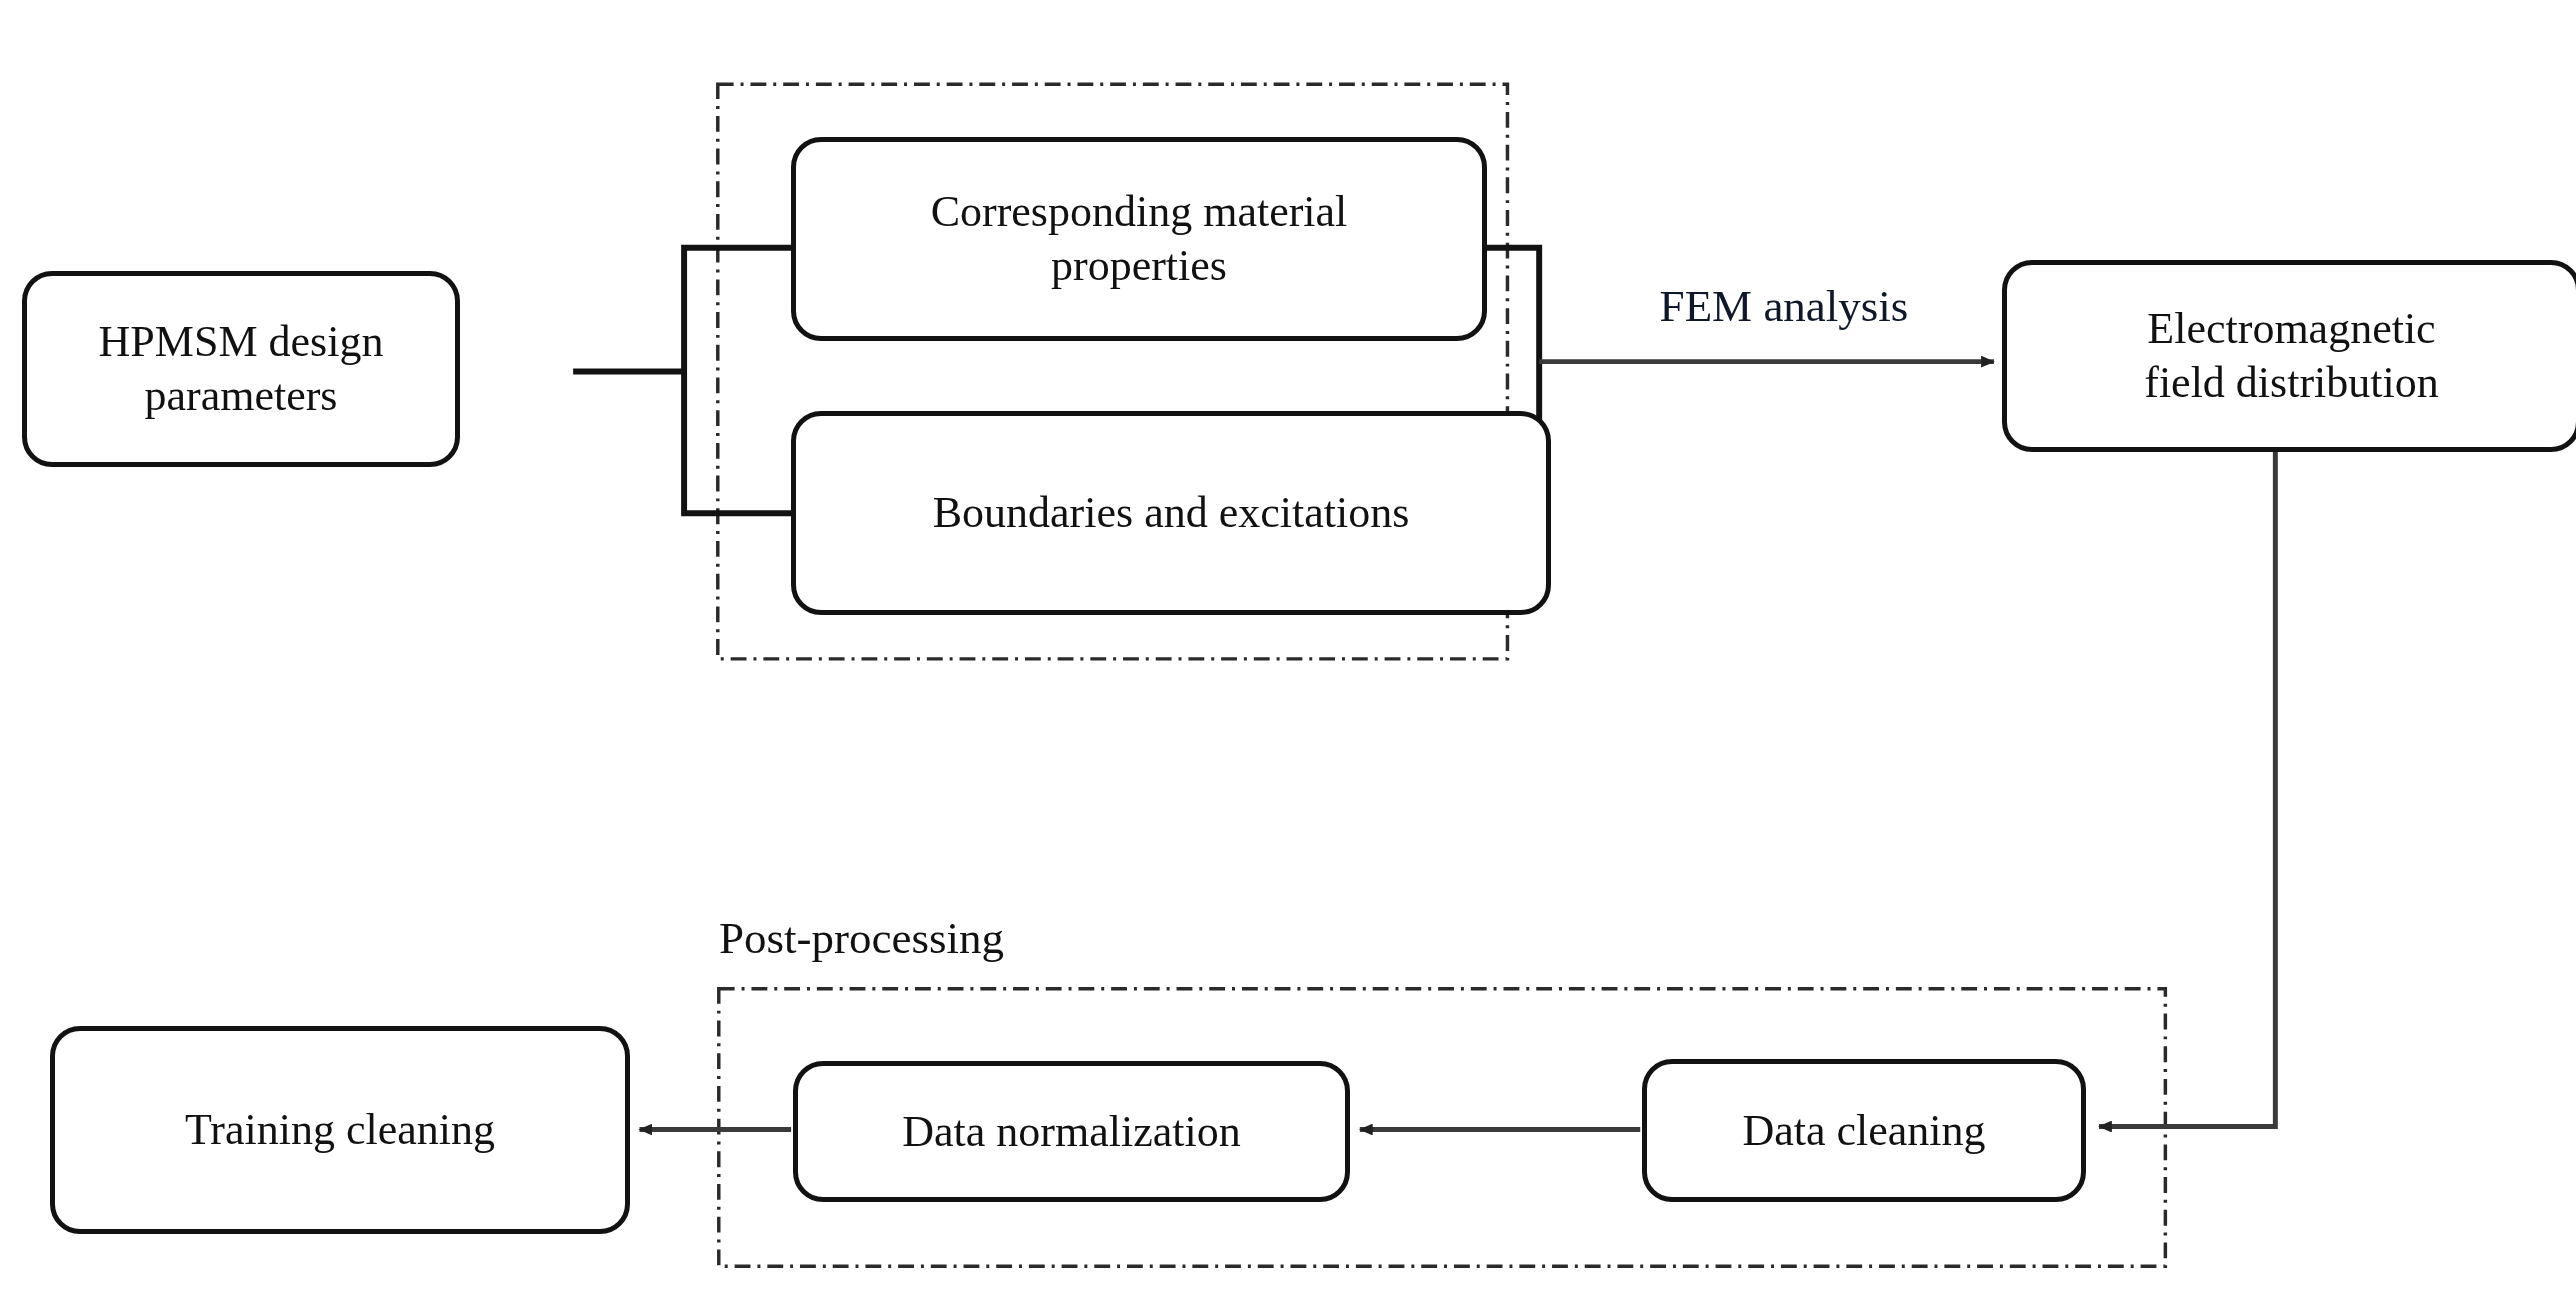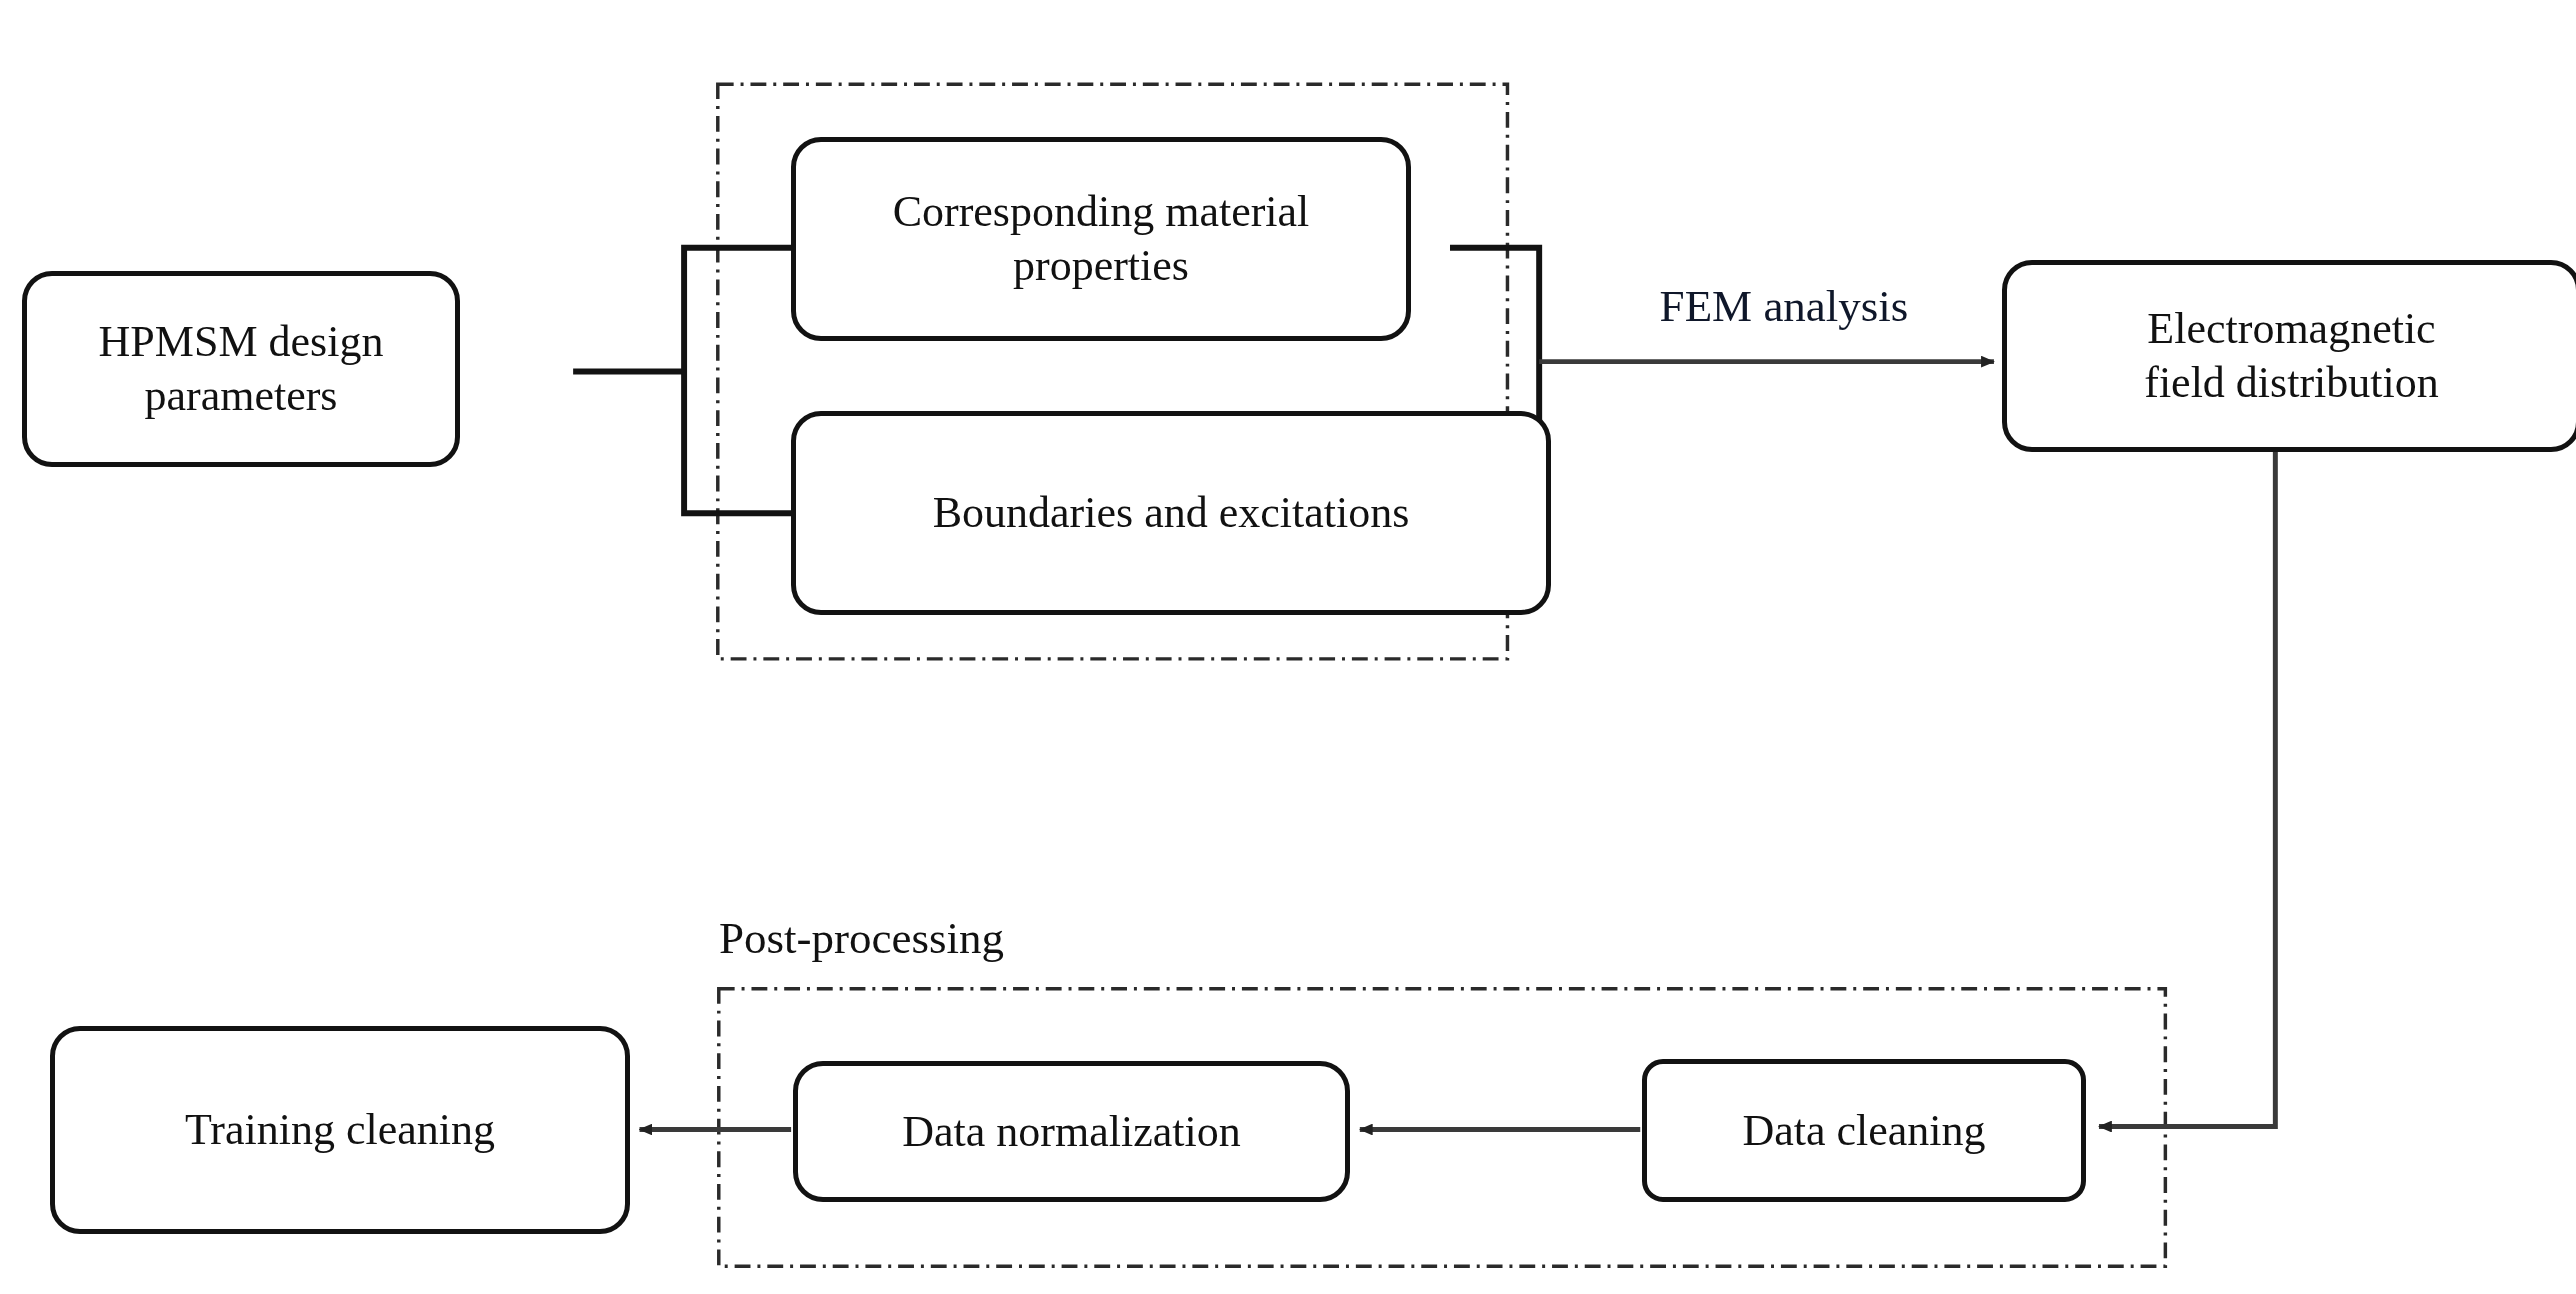--- a/index.html
+++ b/index.html
@@ -94,35 +94,35 @@
 
   <div class="group-label fs-45" style="left:719px; top:912px; width:1447px; text-align:left;">Post-processing</div>
 
   <div class="edge-label fs-45" style="left:1586px; top:280px; width:396px; text-align:center;">FEM analysis</div>
 
   <div class="node fs-44" style="left:22px; top:271px; width:438px; height:196px;">
     <span class="node-text">HPMSM design
 parameters</span>
   </div>
 
-  <div class="node fs-44" style="left:791px; top:137px; width:620px; height:204px;">
+  <div class="node fs-44" style="left:791px; top:137px; width:696px; height:204px;">
     <span class="node-text">Corresponding material
 properties</span>
   </div>
 
   <div class="node fs-44" style="left:791px; top:411px; width:760px; height:204px;">
     <span class="node-text">Boundaries and excitations</span>
   </div>
 
   <div class="node fs-44" style="left:2002px; top:260px; width:579px; height:192px;font-family:Liberation Serif, serif;">
     <span class="node-text">Electromagnetic
 field distribution</span>
   </div>
 
-  <div class="node fs-44" style="left:1642px; top:1059px; width:444px; height:143px;border-radius:21px;">
+  <div class="node fs-44" style="left:1642px; top:1059px; width:444px; height:143px;">
     <span class="node-text">Data cleaning</span>
   </div>
 
   <div class="node fs-44" style="left:793px; top:1061px; width:557px; height:141px;">
     <span class="node-text">Data normalization</span>
   </div>
 
   <div class="node fs-44" style="left:50px; top:1026px; width:580px; height:208px;">
     <span class="node-text">Training cleaning</span>
   </div>

